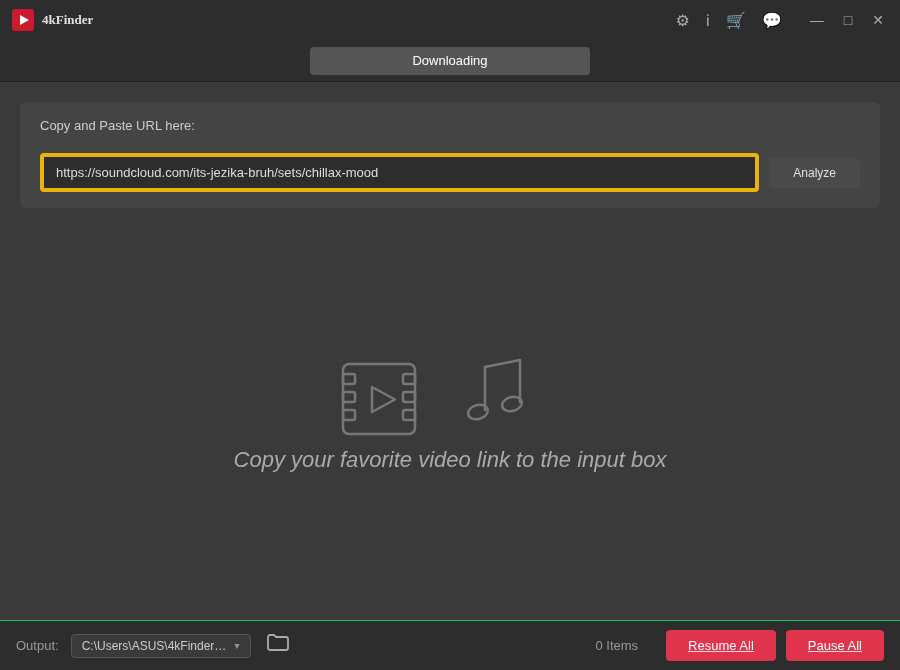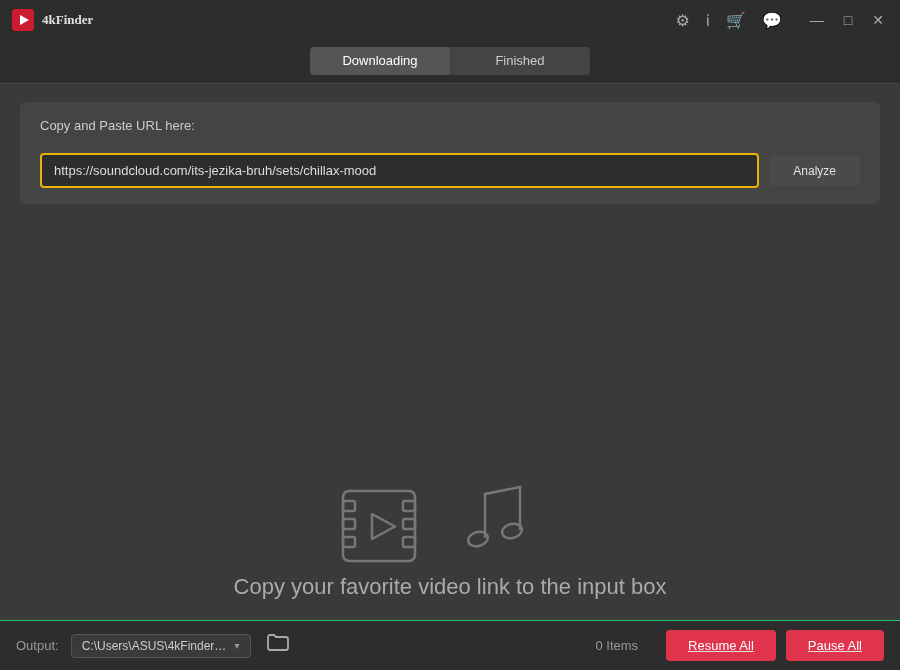--- a/index.html
+++ b/index.html
@@ -132,21 +132,21 @@
 
     .url-input-row {
       display: flex;
       gap: 10px;
       align-items: center;
     }
 
     .url-input {
       flex: 1;
       background: #2d2d2d;
-      border: 2px solid #eab308;
+      border: 4px solid #eab308;
       border-radius: 4px;
       padding: 8px 12px;
       color: #ddd;
       font-size: 13px;
       outline: none;
     }
 
     .analyze-btn {
       background: #4a4a4a;
       border: none;
@@ -158,21 +158,22 @@
       cursor: pointer;
       white-space: nowrap;
     }
 
     
     .empty-state {
       flex: 1;
       display: flex;
       flex-direction: column;
       align-items: center;
-      justify-content: flex-end;
+      justify-content: center;
+      font-style: italic;
     }
 
     .empty-icons {
       display: flex;
       align-items: center;
       gap: 20px;
       opacity: 0.55;
     }
 
     .empty-text {
@@ -296,23 +297,20 @@
       <span class="win-btn close">✕</span>
     </div>
   </div>
 </div>
 
 <div class="tab-bar">
   <div class="tab-group">
     <div class="tab active">
       <span>Downloading</span>
     </div>
-    <div class="tab">
-      <span>Finished</span>
-    </div>
   </div>
 </div>
 
 <div class="main-content">
 
   <div class="url-section">
     <div class="url-label">Copy and Paste URL here:</div>
     <div class="url-input-row">
       <input class="url-input" type="text" value="https://soundcloud.com/its-jezika-bruh/sets/chillax-mood" style="">
       <button class="analyze-btn">Analyze</button>

